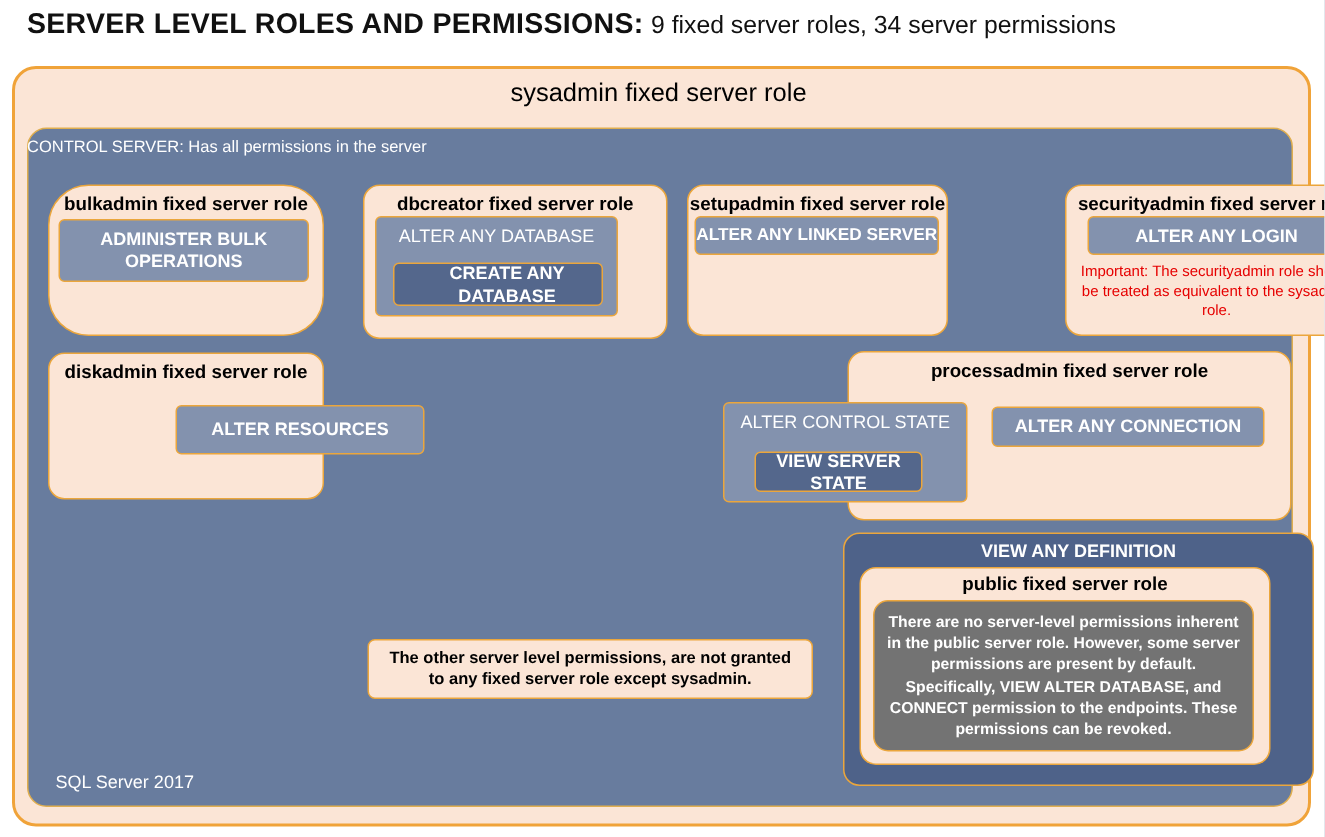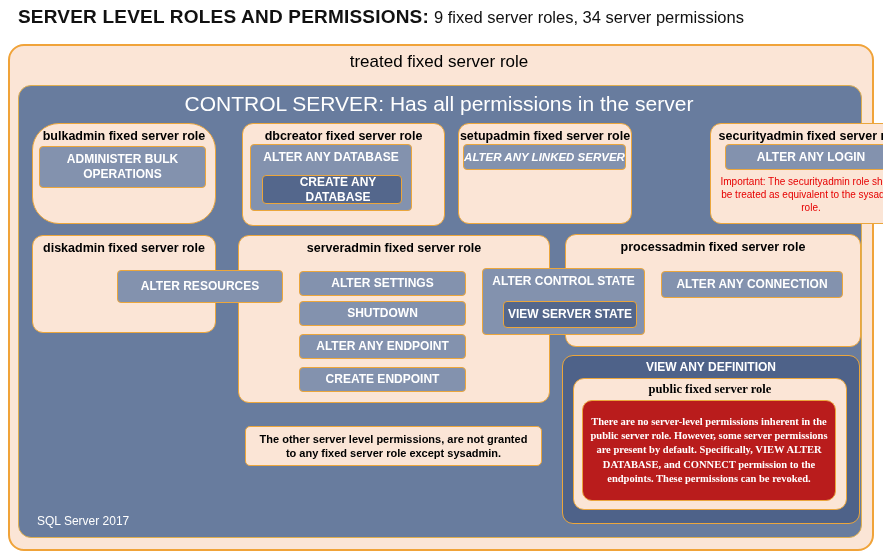--- a/index.html
+++ b/index.html
@@ -17,137 +17,129 @@
     left:8px; top:44px; width:862px; height:503px;
     background:#FBE5D6; border:2px solid #F0A339; border-radius:16px;
   }
   .sysadmin-label { left:8px; top:52px; width:862px; text-align:center;
     font-size:17px; color:#000; }
 
   .control-box {
     left:18px; top:85px; width:842px; height:451px;
     background:#687C9E; border:1.5px solid #DFAE4F; border-radius:13px;
   }
-  .control-label { left:18px; top:92px; width:842px; text-align:center;
-    color:#ffffff; font-size:21px; }
+  .control-label { left:18px; top:92px; width:842px; text-align:left;
+    color:#ffffff; font-size:11px; }
 
   .role-box {
     background:#FBE5D6; border:1.6px solid #EBA63C; border-radius:11px;
   }
   .role-title {
     position:absolute; left:0; right:0; top:5px; text-align:center;
     font-weight:bold; font-size:12.5px; color:#000;
   }
   .chip {
     position:absolute; background:#8392AE; border:1.6px solid #EBA63C;
     border-radius:4px; color:#ffffff; font-weight:bold; font-size:12px;
     display:flex; align-items:center; justify-content:center;
     text-align:center; line-height:1.25; box-sizing:border-box;
   }
   .chip.dark { background:#54678C; }
   .chip-outer-label {
     position:absolute; left:0; right:0; top:5px; text-align:center;
-    color:#ffffff; font-weight:bold; font-size:12px;
+    color:#ffffff; font-weight:normal; font-size:12px;
   }
   .warning-note {
     position:absolute; left:5px; right:5px; top:51px; text-align:center;
     color:#E60000; font-weight:normal; font-size:10px; line-height:1.3;
   }
   .note-box {
     left:245px; top:426px; width:297px; height:40px;
     background:#FBE5D6; border:1.6px solid #EBA63C; border-radius:5px;
     display:flex; align-items:center; justify-content:center; text-align:center;
     font-weight:bold; font-size:11px; color:#000; line-height:1.3;
     padding:15px 8px; box-sizing:border-box;
   }
   .vad-box {
     left:562px; top:355px; width:296px; height:167px;
-    background:#4E6289; border:1.6px solid #EBA63C; border-radius:11px;
+    background:#4E6289; border:1.6px solid #EBA63C; border-radius:11px;padding-left:16px;
   }
   .vad-label { position:absolute; left:0; right:0; top:4px; text-align:center;
     color:#ffffff; font-weight:bold; font-size:12px; }
   .public-box {
     position:absolute; left:10px; top:22px; width:274px; height:132px;
     background:#FBE5D6; border:1.6px solid #EBA63C; border-radius:11px;
     box-sizing:border-box;
-    font-family:Liberation Serif, serif;
   }
   .public-title { position:absolute; left:0; right:0; top:3px; text-align:center;
     font-weight:bold; font-size:12.5px; color:#000; }
   .public-body {
     position:absolute; left:8px; top:21px; width:254px; height:101px;
-    background:#b91c1c; border:1.6px solid #EBA63C; border-radius:10px;
+    background:#737373; border:1.6px solid #EBA63C; border-radius:10px;
     display:flex; align-items:center; justify-content:center; text-align:center;
     color:#ffffff; font-weight:bold; font-size:10.5px; line-height:1.35;
     padding:3px 7px; box-sizing:border-box;
   }
   .footer-label { left:37px; top:514px; color:#ffffff; font-size:12px; }
   .ontop { z-index:5; }
 </style>
 </head>
 <body>
 
 <div class="canvas">
 
   <div class="abs page-title">
     <span class="t-bold">SERVER LEVEL ROLES AND PERMISSIONS:</span><span class="t-rest">9 fixed server roles, 34 server permissions</span>
   </div>
 
   <div class="abs sysadmin-box"></div>
-  <div class="abs sysadmin-label">treated fixed server role</div>
+  <div class="abs sysadmin-label">sysadmin fixed server role</div>
 
   <div class="abs control-box"></div>
   <div class="abs control-label">CONTROL SERVER: Has all permissions in the server</div>
 
   <div class="abs role-box" style="left:32px; top:123px; width:182px; height:99px;border-radius:27px;">
     <div class="role-title">bulkadmin fixed server role</div>
     <div class="chip" style="left:6px; top:22px; width:167px; height:42px;">ADMINISTER BULK OPERATIONS</div>
   </div>
 
   <div class="abs role-box" style="left:242px; top:123px; width:201px; height:101px;">
     <div class="role-title">dbcreator fixed server role</div>
     <div class="chip" style="left:7px; top:20px; width:162px; height:67px; align-items:flex-start;">
       <span class="chip-outer-label">ALTER ANY DATABASE</span>
       <span class="chip dark" style="left:11px; top:30px; width:140px; height:29px;padding-left:12px;">CREATE ANY DATABASE</span>
     </div>
   </div>
 
   <div class="abs role-box" style="left:458px; top:123px; width:172px; height:99px;">
     <div class="role-title">setupadmin fixed server role</div>
-    <div class="chip" style="left:4px; top:20px; width:163px; height:26px; font-size:11.5px;font-style:italic;">ALTER ANY LINKED SERVER</div>
+    <div class="chip" style="left:4px; top:20px; width:163px; height:26px; font-size:11.5px;">ALTER ANY LINKED SERVER</div>
   </div>
 
   <div class="abs role-box" style="left:662px; top:123px; width:200px; height:99px;margin-left:48px;">
     <div class="role-title">securityadmin fixed server role</div>
     <div class="chip" style="left:14px; top:20px; width:172px; height:26px;">ALTER ANY LOGIN</div>
     <div class="warning-note">Important: The securityadmin role should be treated as equivalent to the sysadmin role.</div>
   </div>
 
   <div class="abs role-box" style="left:32px; top:235px; width:182px; height:96px;">
     <div class="role-title">diskadmin fixed server role</div>
   </div>
 
   <div class="abs chip ontop" style="left:117px; top:270px; width:166px; height:33px;">ALTER RESOURCES</div>
 
-  <div class="abs role-box" style="left:238px; top:235px; width:310px; height:166px;">
-    <div class="role-title">serveradmin fixed server role</div>
-    <div class="chip" style="left:60px; top:35px; width:167px; height:25px;">ALTER SETTINGS</div>
-    <div class="chip" style="left:60px; top:65px; width:167px; height:25px;">SHUTDOWN</div>
-    <div class="chip" style="left:60px; top:98px; width:167px; height:25px;">ALTER ANY ENDPOINT</div>
-    <div class="chip" style="left:60px; top:131px; width:167px; height:25px;">CREATE ENDPOINT</div>
-  </div>
 
   <div class="abs role-box" style="left:565px; top:234px; width:294px; height:111px;">
     <div class="role-title">processadmin fixed server role</div>
     <div class="chip" style="left:95px; top:36px; width:182px; height:27px;">ALTER ANY CONNECTION</div>
   </div>
 
   <div class="abs chip ontop" style="left:482px; top:268px; width:163px; height:67px; align-items:flex-start;">
     <span class="chip-outer-label">ALTER CONTROL STATE</span>
-    <span class="chip dark" style="left:20px; top:32px; width:134px; height:27px;">VIEW SERVER STATE</span>
+    <span class="chip dark" style="left:20px; top:32px; width:112px; height:27px;">VIEW SERVER STATE</span>
   </div>
 
   <div class="abs note-box">The other server level permissions, are not granted to any fixed server role except sysadmin.</div>
 
   <div class="abs vad-box">
     <div class="vad-label">VIEW ANY DEFINITION</div>
     <div class="public-box">
       <div class="public-title">public fixed server role</div>
       <div class="public-body">There are no server-level permissions inherent in the public server role. However, some server permissions are present by default. Specifically, VIEW ALTER DATABASE, and CONNECT permission to the endpoints. These permissions can be revoked.</div>
     </div>

